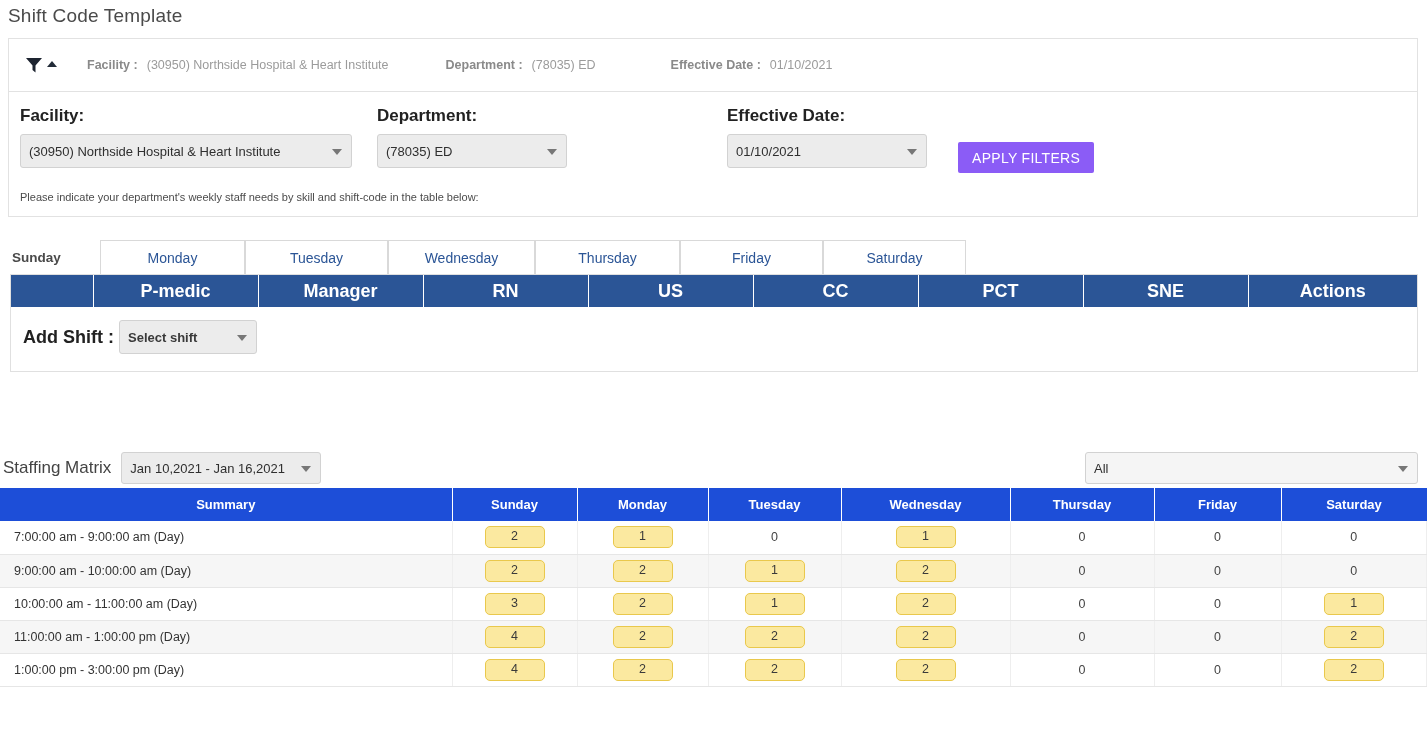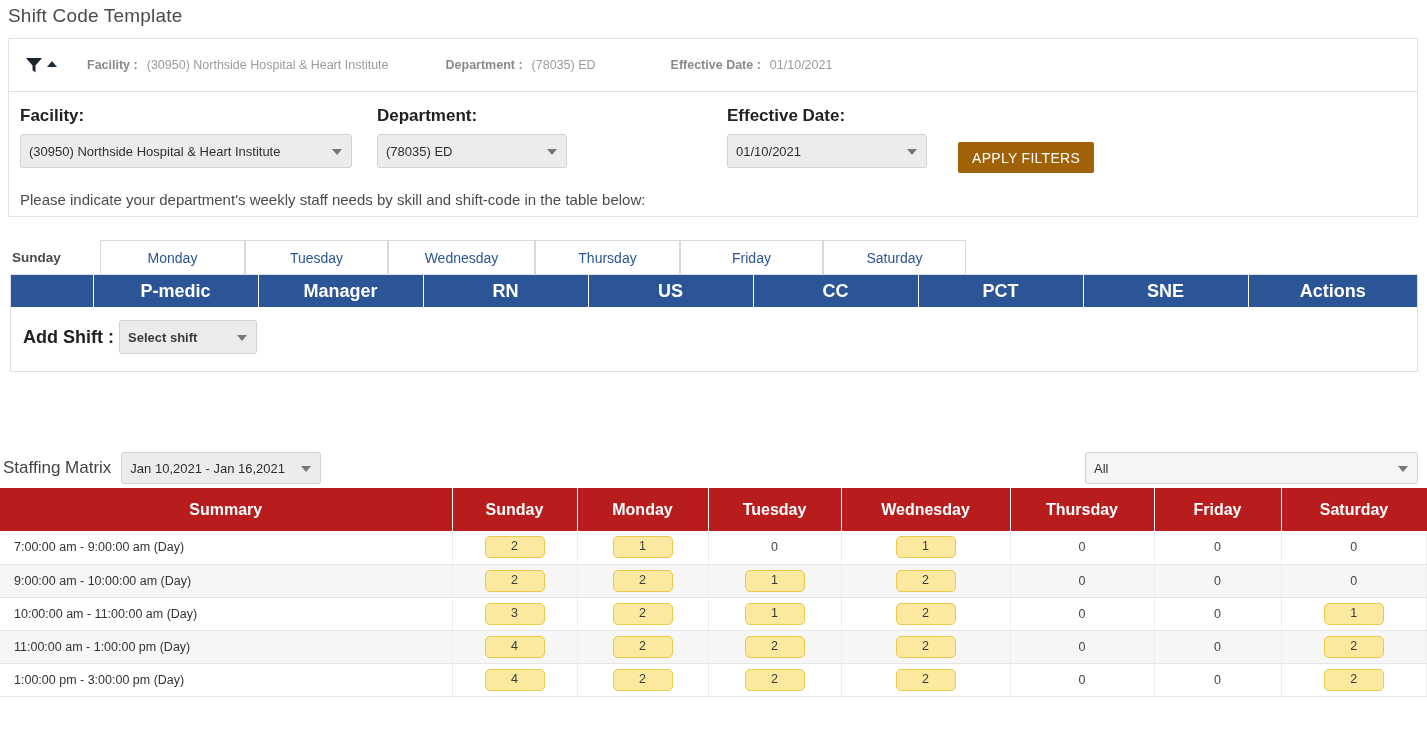--- a/index.html
+++ b/index.html
@@ -70,28 +70,28 @@
     border-left: 5px solid transparent;
     border-right: 5px solid transparent;
     border-top: 6px solid #777;
   }
   .f-facility { left: 11px; top: 14px; width: 332px; }
   .f-dept     { left: 368px; top: 14px; width: 190px; }
   .f-eff      { left: 718px; top: 14px; width: 200px; }
   .apply-btn {
     position: absolute; left: 949px; top: 50px;
     height: 31px; padding: 0 14px;
-    background: #a16207; color: #fff; border: none; border-radius: 2px;
+    background: #8b5cf6; color: #fff; border: none; border-radius: 2px;
     font-size: 14px; letter-spacing: .3px;
     font-family: "Liberation Sans", sans-serif;
     cursor: pointer;
   }
   .hint {
     position: absolute; left: 11px; top: 99px;
-    font-size: 15px; color: #4b4b4b;
+    font-size: 11px; color: #4b4b4b;
   }
 
   
   .tabs { position: absolute; left: 0px; top: 240px; height: 34px; display: flex; align-items: stretch; }
   .tab {
     border: 1px solid #d9d9d9; border-bottom: none;
     background: #fff;
     display: flex; align-items: center; justify-content: center;
     font-size: 14px; color: #2b5596;
     padding: 0 14px;
@@ -127,22 +127,22 @@
   
   .matrix-head { position: absolute; left: 3px; top: 452px; display: flex; align-items: center; }
   .matrix-title { font-size: 17px; color: #444; margin-right: 10px; }
   .week-select { width: 200px; height: 32px; }
   .all-select { position: absolute; left: 1085px; top: 452px; width: 333px; height: 32px; background:#f5f5f5; }
 
   
   .matrix-wrap { position: absolute; left: 0px; top: 488px; width: 1427px; }
   table.matrix { border-collapse: collapse; width: 1427px; table-layout: fixed; }
   table.matrix thead th {
-    background: #b91c1c; color: #fff; font-size: 16px; font-weight: bold;
-    height: 43px; text-align: center; border-right: 1px solid #fff;
+    background: #1d4ed8; color: #fff; font-size: 13px; font-weight: bold;
+    height: 33px; text-align: center; border-right: 1px solid #fff;
   }
   table.matrix thead th:last-child { border-right: none; }
   table.matrix tbody td {
     height: 33px; font-size: 12.5px; color: #333;
     border-bottom: 1px solid #e6e6e6;
     border-right: 1px solid #eeeeee;
     text-align: center;
   }
   table.matrix tbody td.summary-cell { text-align: left; padding-left: 14px; }
   table.matrix tbody tr:nth-child(even) td { background: #f6f6f6; }

